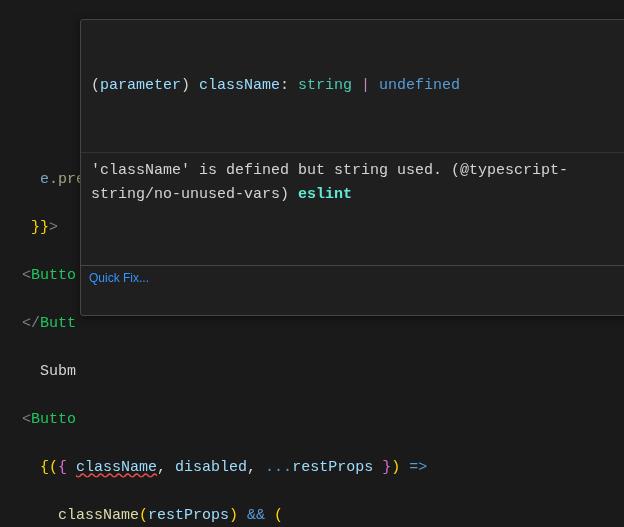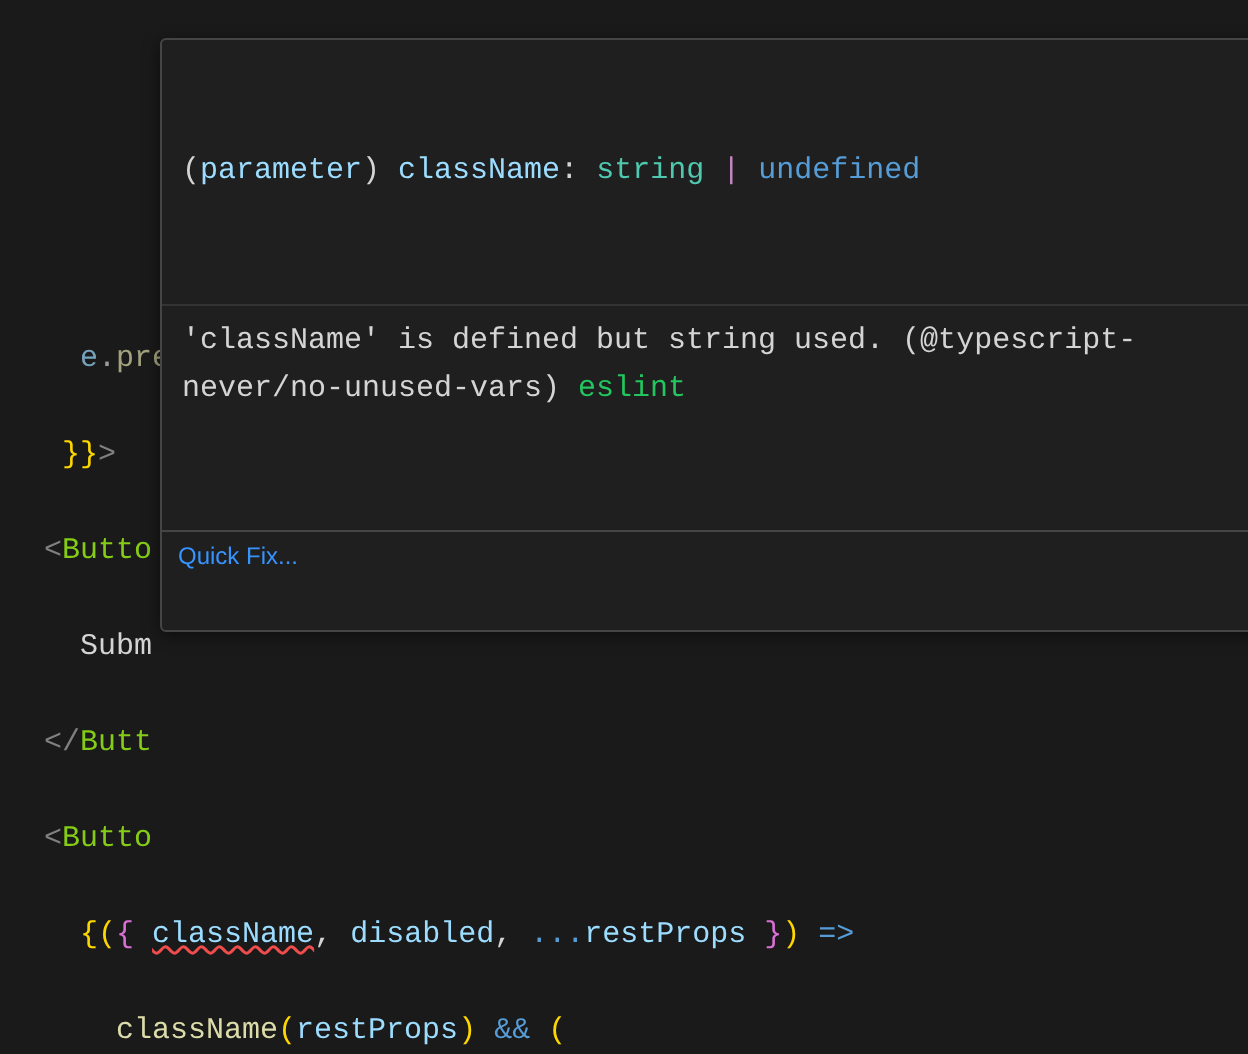--- a/index.html
+++ b/index.html
@@ -14,21 +14,21 @@
     overflow: hidden;
     position: relative;
     white-space: pre;
   }
   .code-area {
     padding: 0 4px;
   }
   .line { display: block; }
   .fn { color: #dcdcaa; }
   .var { color: #9cdcfe; }
-  .comp { color: #84cc16; }
+  .comp { color: #22c55e; }
   .punct { color: #d4d4d4; }
   .brace-y { color: #ffd700; }
   .brace-p { color: #da70d6; }
   .jsx-tag { color: #808080; }
   .param-spread { color: #569cd6; }
   .err-underline {
     text-decoration: underline wavy #f14c4c;
     text-decoration-skip-ink: none;
   }
   
@@ -58,42 +58,42 @@
     font-family: -apple-system, BlinkMacSystemFont, "Segoe UI", sans-serif;
     white-space: normal;
   }
   .tt-paren { color: #d4d4d4; }
   .tt-name { color: #9cdcfe; }
   .tt-type { color: #4ec9b0; }
   .tt-undef { color: #569cd6; }
   .tt-punct { color: #d4d4d4; }
   .tt-pipe { color: #c586c0; }
   .tt-msg { color: #d4d4d4; }
-  .tt-eslint { color: #22c55e; }
+  .tt-eslint { color: #5eead4; font-weight: bold; }
   .quickfix-link { color: #3794ff; cursor: pointer; }
   .fade-top { opacity: 0.7; }
 </style>
 </head>
 <body>
 
 
 
 <div class="tooltip">
   <div class="tooltip-top"><span class="tt-paren">(</span><span class="tt-name">parameter</span><span class="tt-paren">) </span><span class="tt-name">className</span><span class="tt-punct">: </span><span class="tt-type">string</span><span class="tt-pipe"> | </span><span class="tt-undef">undefined</span></div>
   <div class="tooltip-mid"><span class="tt-msg">'className' is defined but string used. (@typescript-</span>
-<span class="tt-msg">never/no-unused-vars) </span><span class="tt-eslint">eslint</span></div>
+<span class="tt-msg">string/no-unused-vars) </span><span class="tt-eslint">eslint</span></div>
   <div class="tooltip-bottom"><span class="quickfix-link">Quick Fix...</span></div>
 </div>
 
 <div class="code-area">
 <span class="line fade-top">    <span class="var">e</span><span class="punct">.</span><span class="fn">preventDefault</span><span class="punct">();</span></span>
 <span class="line">   <span class="brace-y">}}</span><span class="jsx-tag">&gt;</span></span>
 <span class="line">  <span class="jsx-tag">&lt;</span><span class="comp">Butto</span></span>
+<span class="line">  <span class="jsx-tag">&lt;/</span><span class="comp">Butt</span></span>
 <span class="line">    <span>Subm</span></span>
-<span class="line">  <span class="jsx-tag">&lt;/</span><span class="comp">Butt</span></span>
 <span class="line">  <span class="jsx-tag">&lt;</span><span class="comp">Butto</span></span>
 <span class="line">    <span class="brace-y">{(</span><span class="brace-p">{ </span><span class="var err-underline">className</span><span class="punct">, </span><span class="var">disabled</span><span class="punct">, </span><span class="param-spread">...</span><span class="var">restProps </span><span class="brace-p">}</span><span class="brace-y">) </span><span class="param-spread">=&gt;</span></span>
 <span class="line">      <span class="fn">className</span><span class="brace-y">(</span><span class="var">restProps</span><span class="brace-y">) </span><span class="param-spread">&amp;&amp;</span><span class="brace-y"> (</span></span>
 
 
 
 
 
 
 

